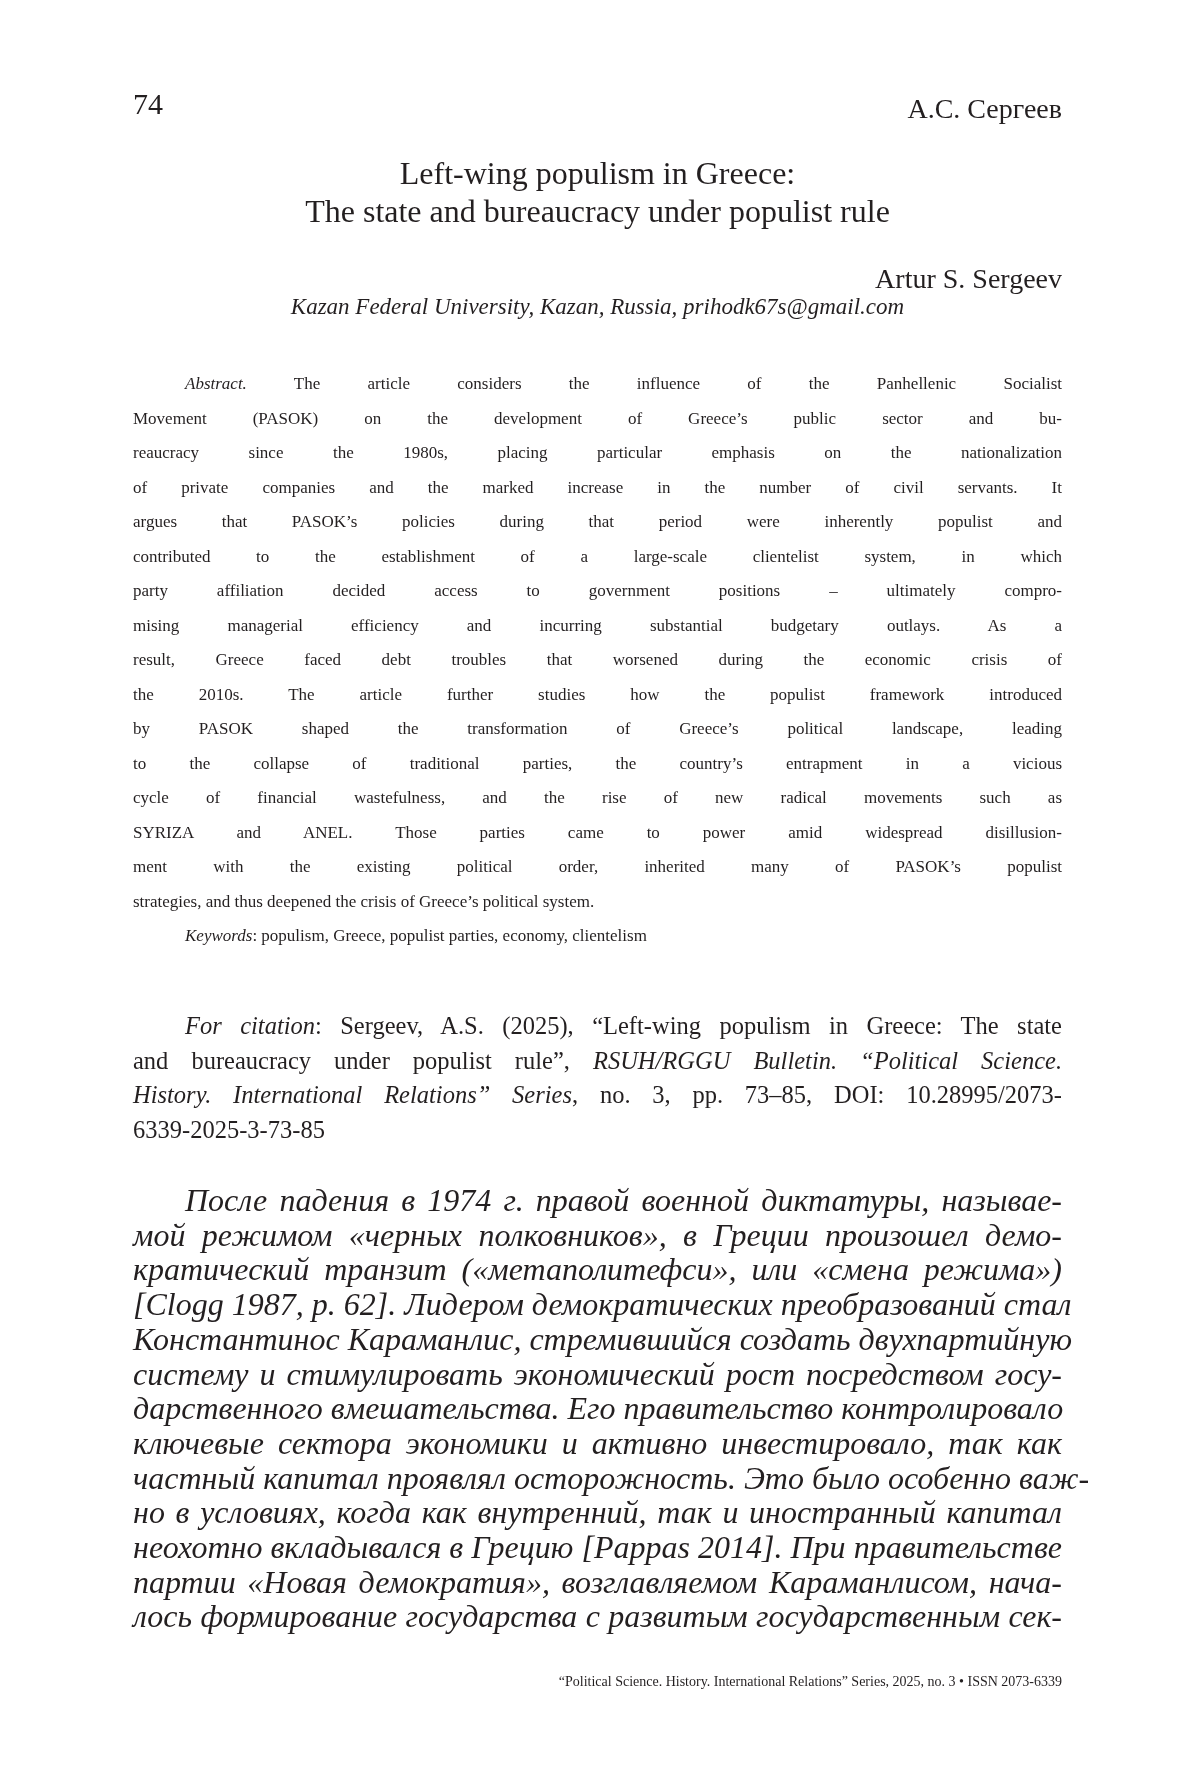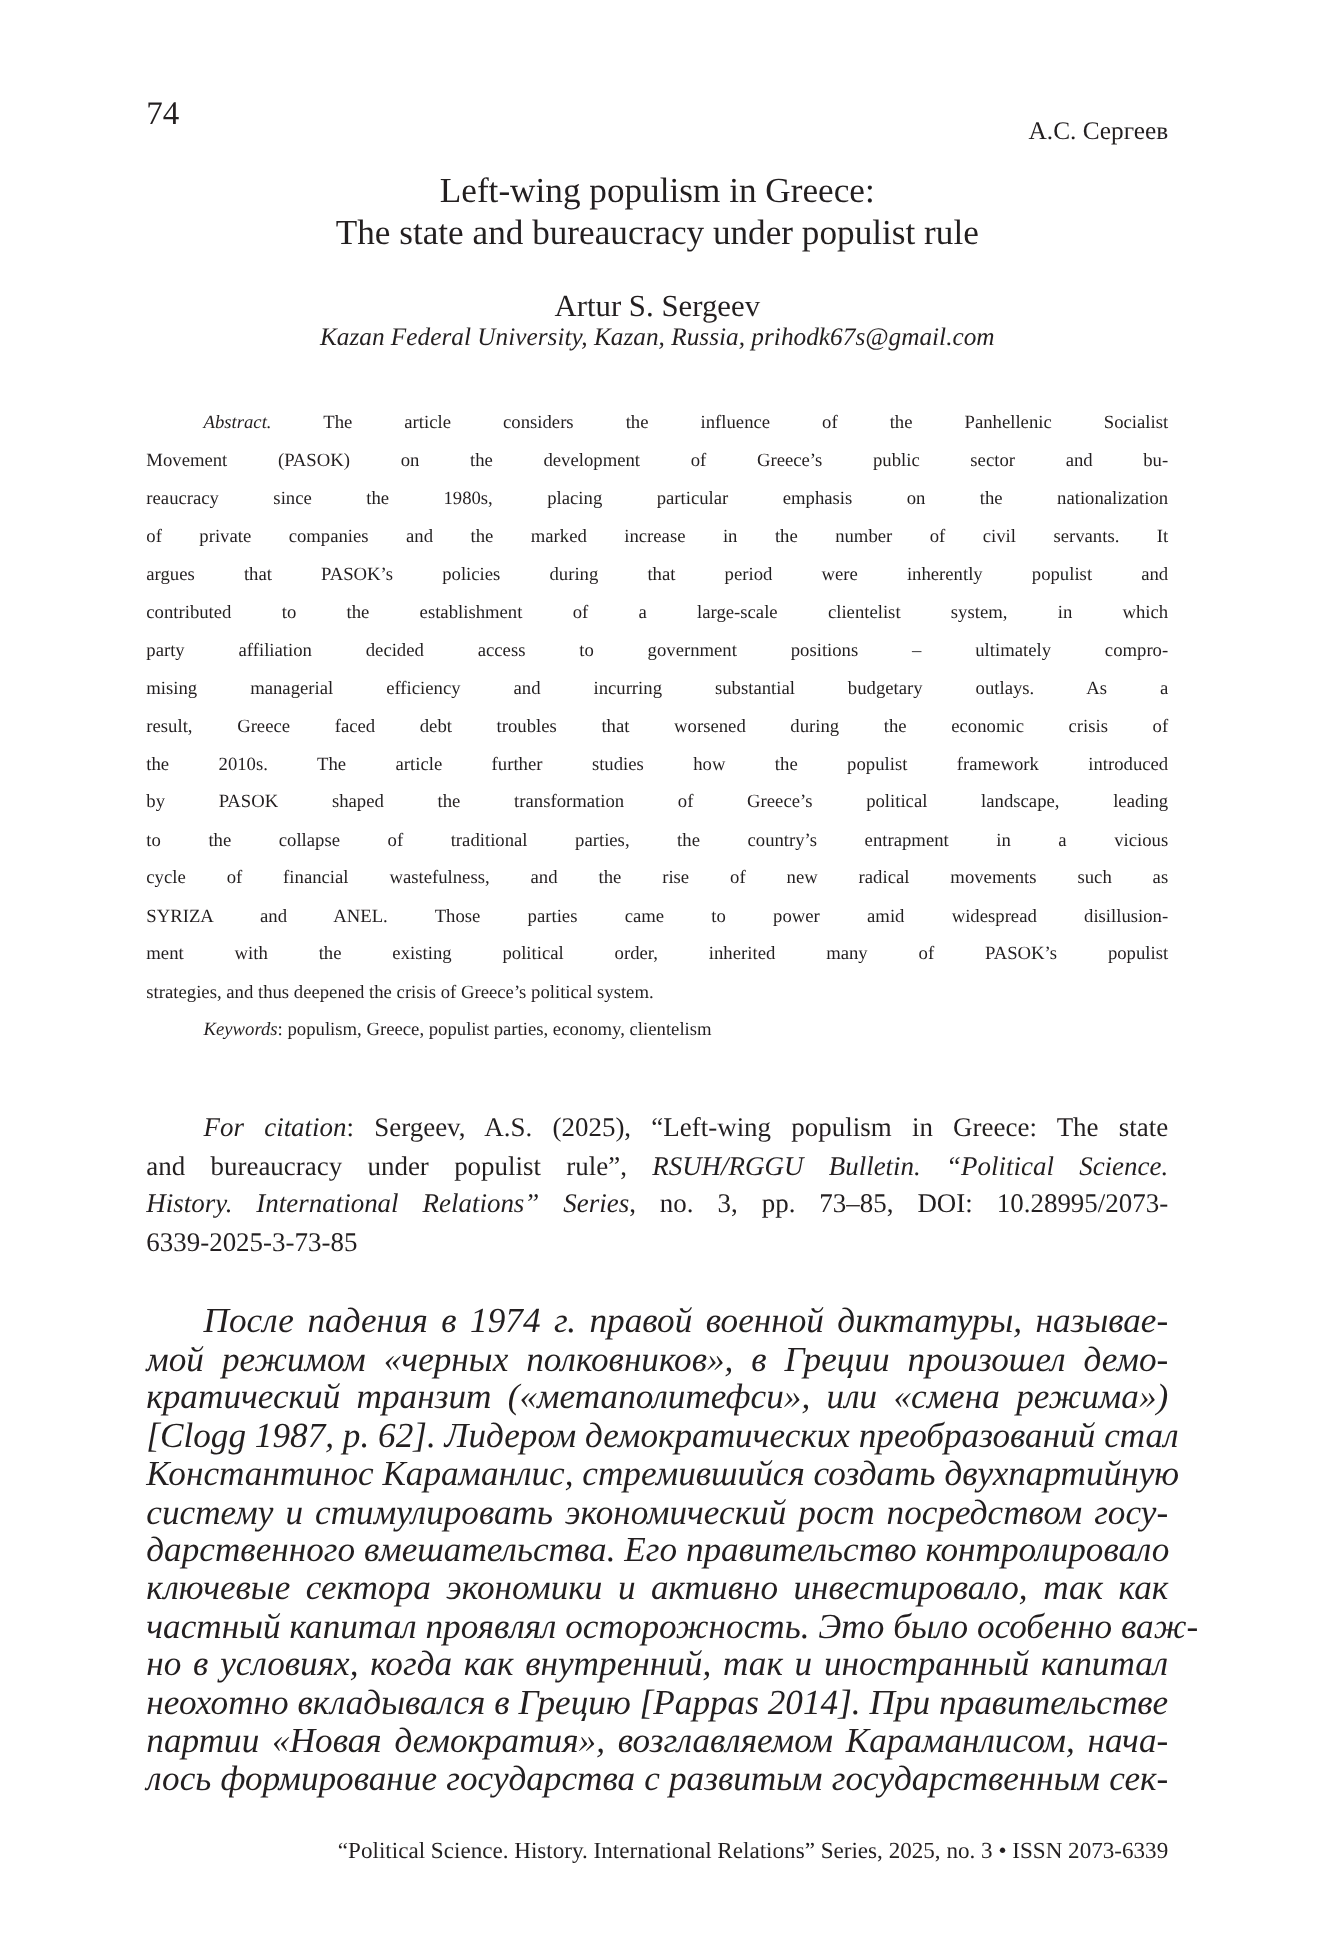--- a/index.html
+++ b/index.html
@@ -6,31 +6,31 @@
   body {
     width: 1200px; height: 1780px; position: relative; overflow: hidden;
     font-family: "Liberation Serif", "DejaVu Serif", serif;
     color: #231f20;
   }
   .page-number {
     position: absolute; left: 133px; top: 86px;
     font-size: 30px; line-height: 36px;
   }
   .running-head {
-    position: absolute; right: 138px; top: 104px;
-    font-size: 23px; line-height: 30px;
+    position: absolute; right: 138px; top: 94px;
+    font-size: 28px; line-height: 30px;
   }
   .title {
     position: absolute; left: 133px; width: 929px; top: 154px;
     text-align: center; font-size: 32px; line-height: 38px;
   }
   .title div { white-space: nowrap; }
   .author {
     position: absolute; left: 133px; width: 929px; top: 262px;
-    text-align: center; font-size: 28px; line-height: 34px;
+    text-align: right; font-size: 28px; line-height: 34px;
   }
   .affiliation {
     position: absolute; left: 133px; width: 929px; top: 292px;
     text-align: center; font-size: 23px; line-height: 30px; font-style: italic;
   }
   .abstract {
     position: absolute; left: 133px; width: 929px; top: 367px;
     font-size: 17px; line-height: 34.5px; text-align: justify;
     hyphens: manual;
   }
@@ -41,21 +41,21 @@
   }
   .citation .it { font-style: italic; }
   .body-text {
     position: absolute; left: 133px; width: 929px; top: 1183px;
     font-size: 32px; line-height: 34.7px; text-align: justify; font-style: italic;
   }
   .line { display: block; text-align: justify; text-align-last: justify; white-space: nowrap; }
   .line.last { text-align-last: left; }
   .footer {
     position: absolute; right: 138px; top: 1668px;
-    font-size: 21px; line-height: 28px; white-space: nowrap;
+    font-size: 14px; line-height: 28px; white-space: nowrap;
   }
 </style>
 </head>
 <body>
 
 <div class="page-number">74</div>
 <div class="running-head">А.С. Сергеев</div>
 
 <div class="title">
   <div>Left-wing populism in Greece:</div>

